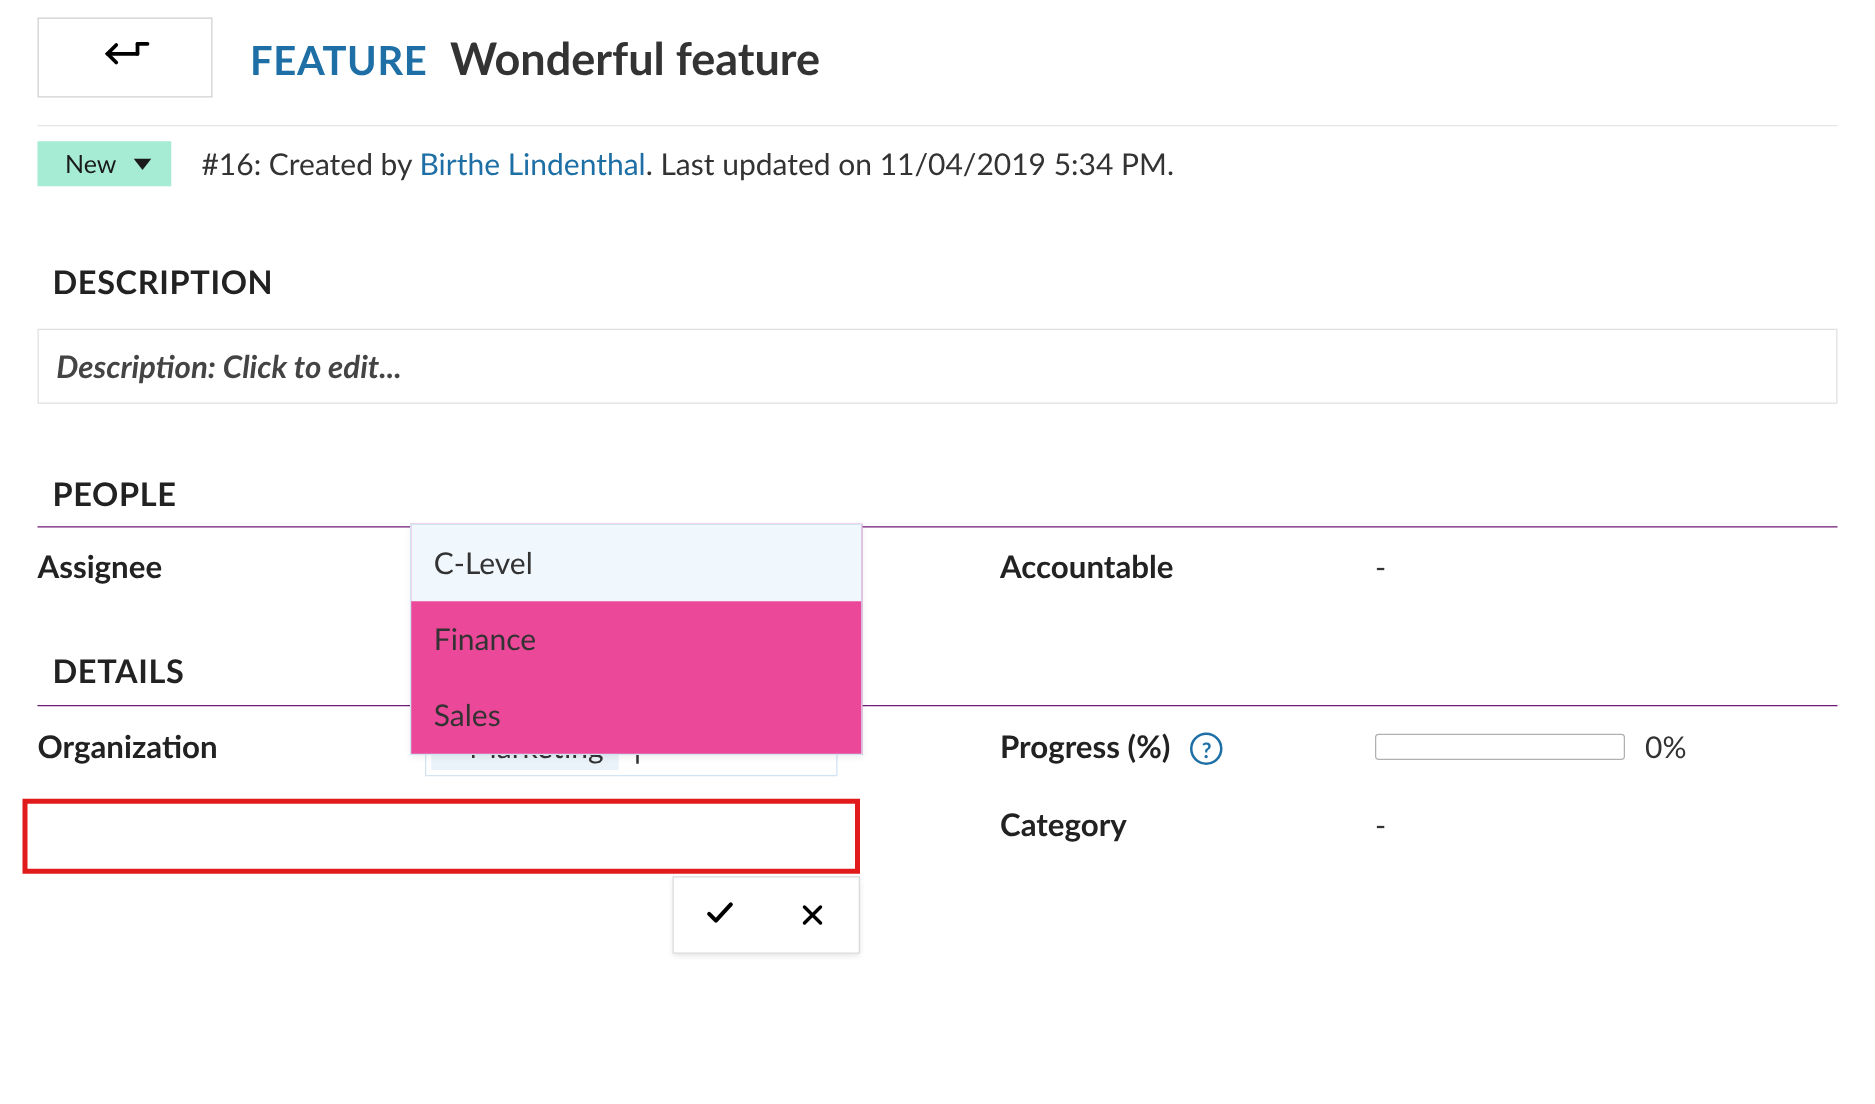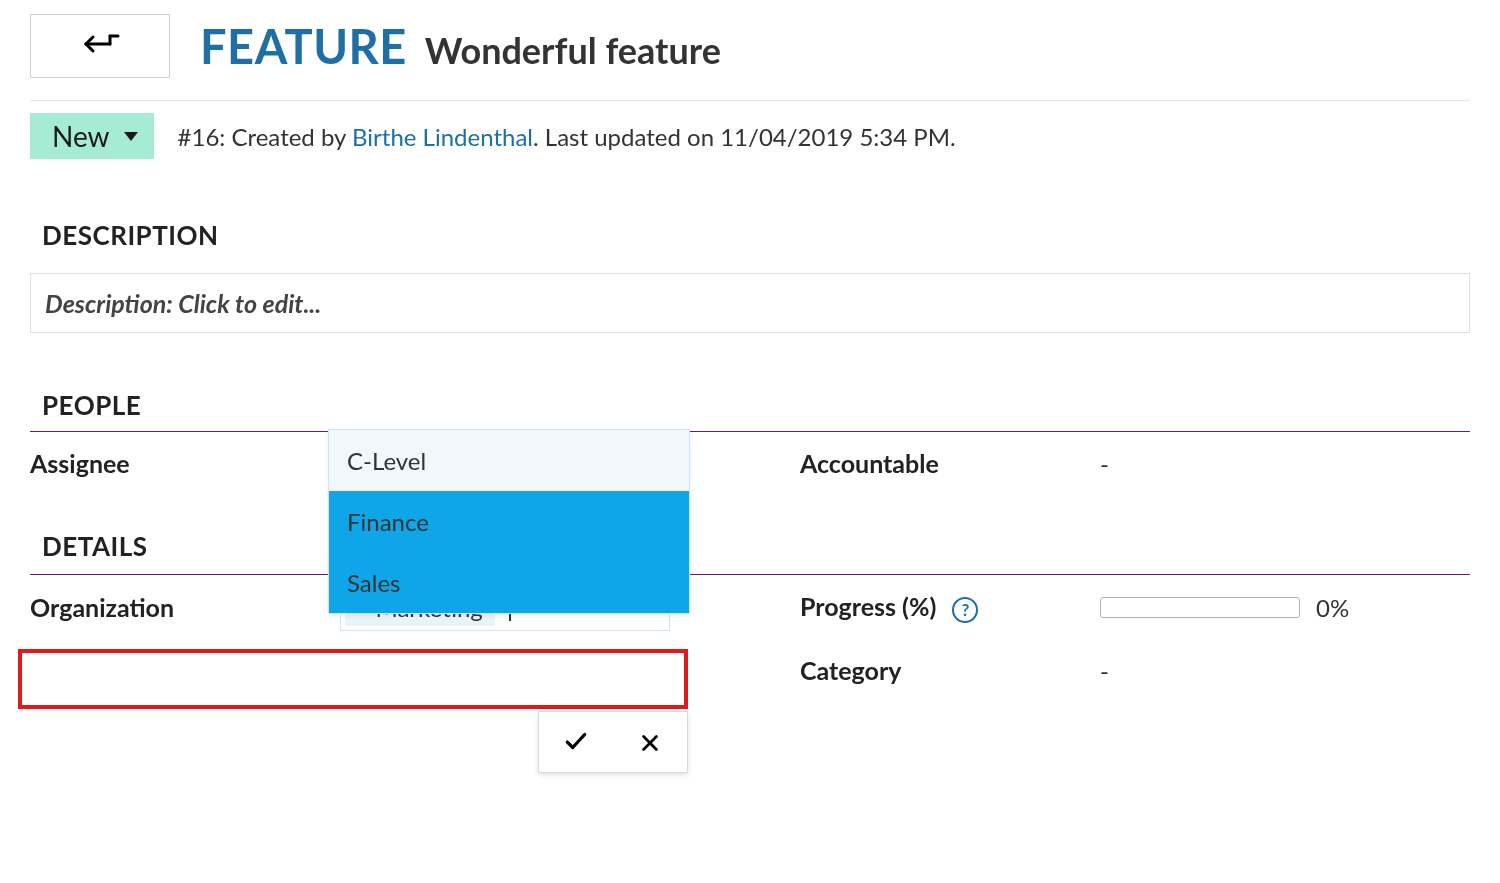--- a/index.html
+++ b/index.html
@@ -22,37 +22,37 @@
     border: 1px solid #d0d0d0;
     background: #fff;
     display: flex; align-items: center; justify-content: center;
     cursor: pointer;
   }
   .back-btn svg { width: 40px; height: 24px; }
   .title-block { display: flex; align-items: baseline; gap: 18px; }
   .feature-label {
     color: #1d6fa5;
     font-weight: 700;
-    font-size: 47px;
+    font-size: 32px;
     letter-spacing: 0.5px;
   }
   .feature-title {
     color: #333;
     font-weight: 700;
     font-size: 36px;
   }
 
   hr.sep { border: none; border-top: 1px solid #e5e5e5; margin: 22px 0 12px 0; }
 
   
   .status-row { display: flex; align-items: center; gap: 24px; }
   .status-pill {
     background: #a6ecd4;
     color: #1a1a1a;
-    font-size: 28px;
+    font-size: 20px;
     padding: 6px 16px 6px 22px;
     display: flex; align-items: center; gap: 14px;
     cursor: pointer;
   }
   .status-pill .caret-down {
     width: 0; height: 0;
     border-left: 7px solid transparent;
     border-right: 7px solid transparent;
     border-top: 9px solid #1a1a1a;
   }
@@ -182,21 +182,21 @@
     animation: blink 1s step-end infinite;
   }
   @keyframes blink { 50% { opacity: 0; } }
 
   
   .dropdown {
     position: absolute;
     left: 298px;
     top: -2px;
     width: 362px;
-    background: #0ea5e9;
+    background: #ec4899;
     border: 1px solid #d0e4f4;
     box-shadow: 0 2px 5px rgba(0,0,0,0.06);
     z-index: 5;
   }
   .dropdown .option {
     font-size: 24px;
     padding: 16px 18px;
     cursor: pointer;
     color: #333;
   }

